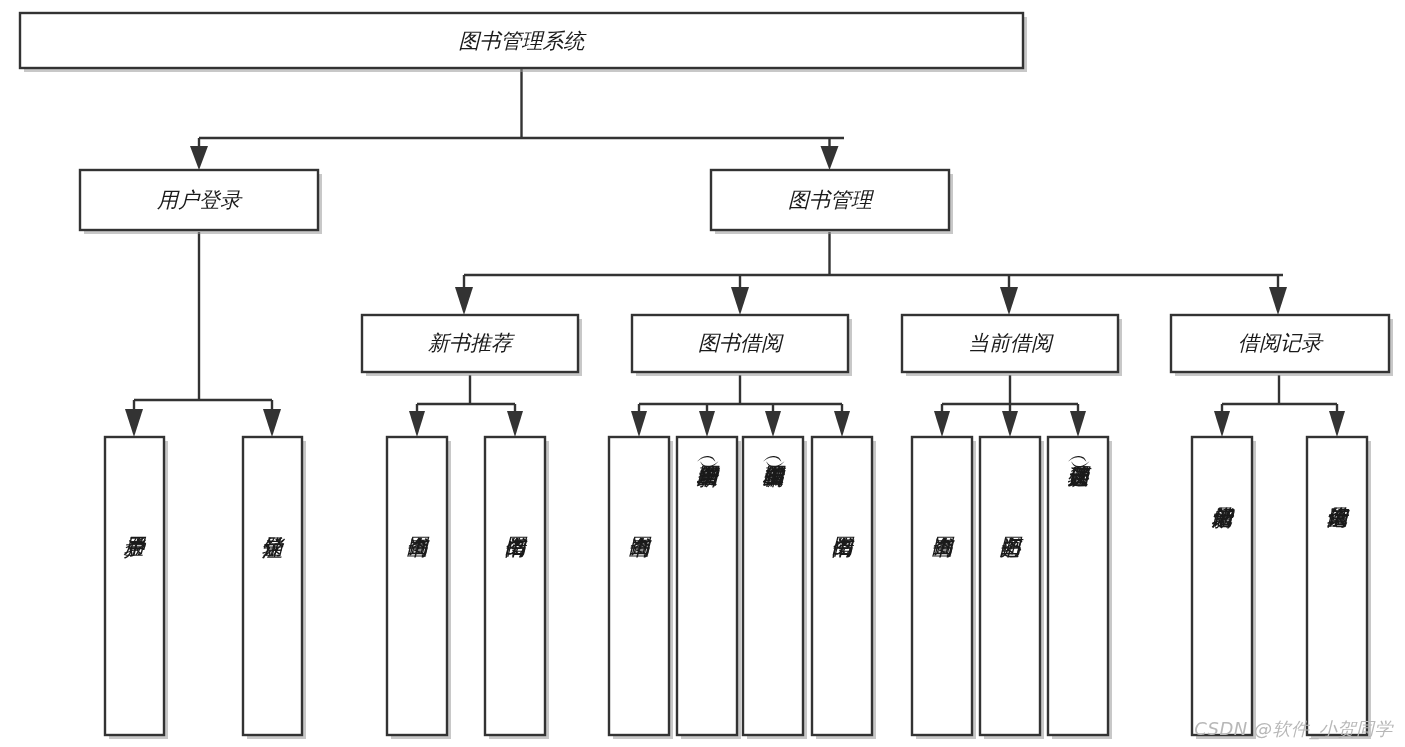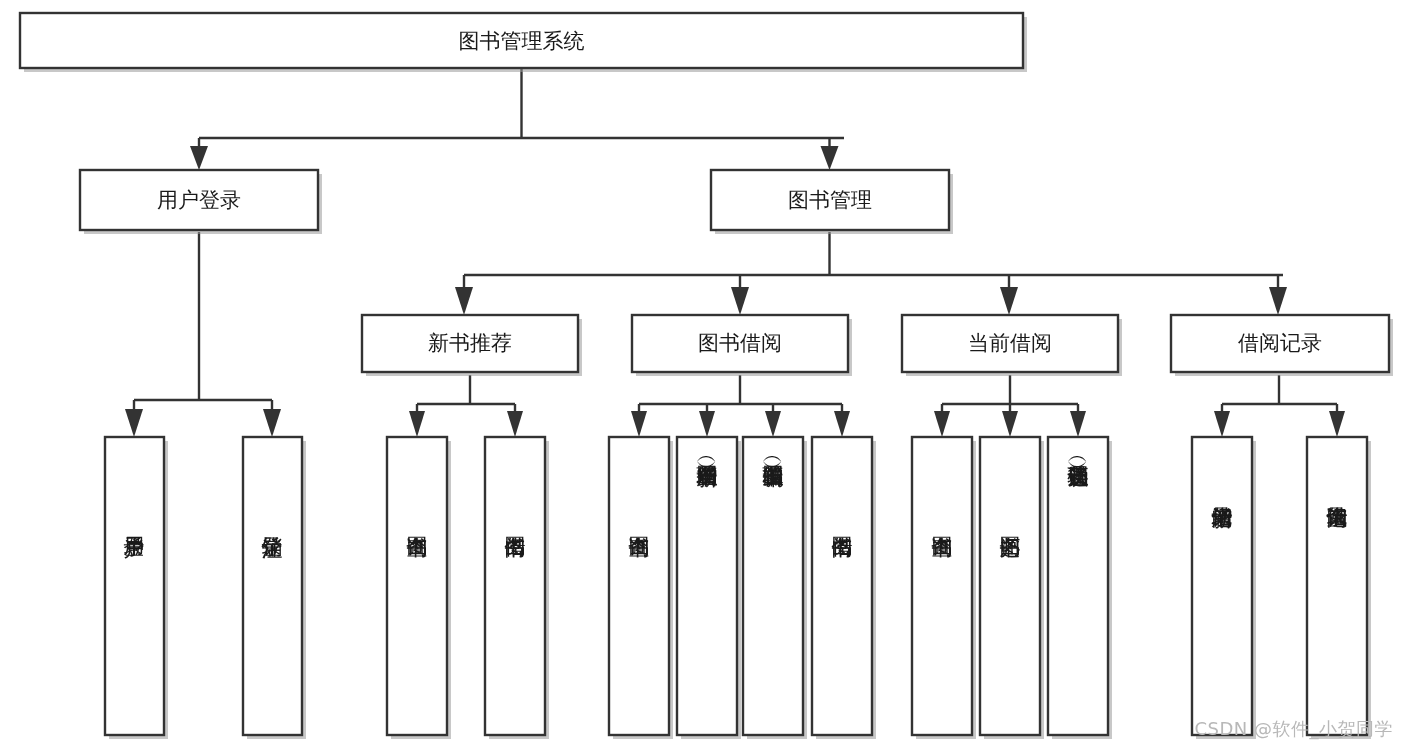--- a/index.html
+++ b/index.html
@@ -10,20 +10,21 @@
   }
   body {
     font-family: "DejaVu Sans", "Liberation Sans", sans-serif;
   }
   #diagram-root {
     position: relative;
     width: 1405px;
     height: 747px;
     background: #ffffff;
     overflow: hidden;
+    font-style: italic;
   }
   svg#flow {
     position: absolute;
     left: 0;
     top: 0;
     width: 1405px;
     height: 747px;
     display: block;
   }
   .node-rect {

